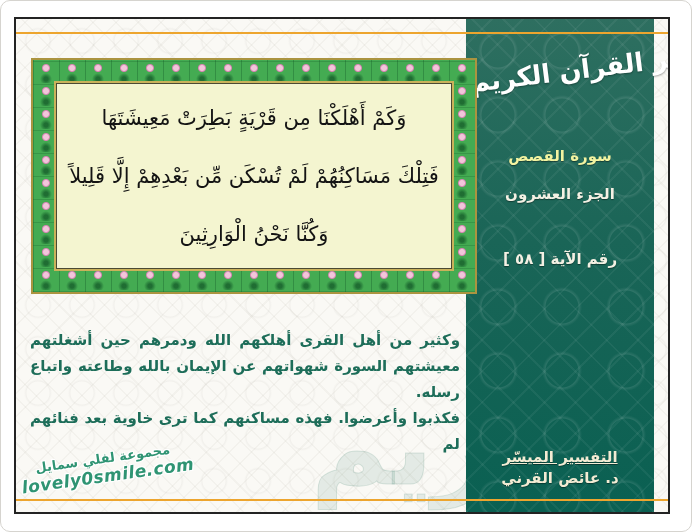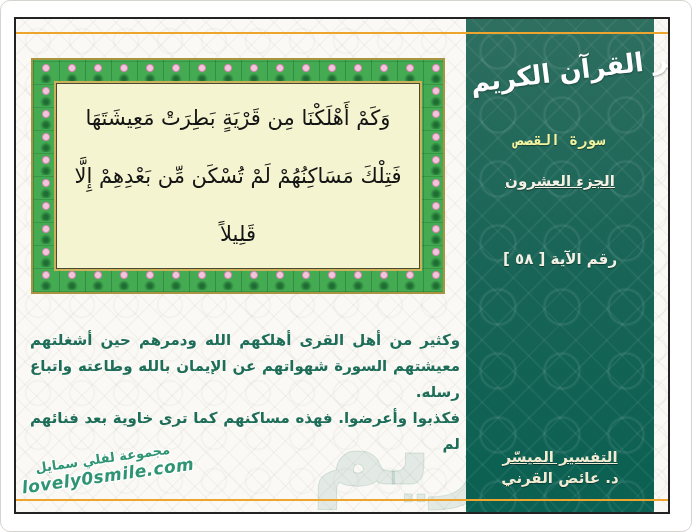--- a/index.html
+++ b/index.html
@@ -62,32 +62,32 @@
     letter-spacing: -1px;
   }
   .sb-item {
     position: absolute; left: 0; right: 0;
     text-align: center;
     font-size: 15px; font-weight: bold;
     color: #f4f1e4;
     text-shadow: 0 1px 1px rgba(0,0,0,.4);
     direction: rtl;
   }
-  .sb-item.surah-name { top: 112px; color: #f3f4a1; font-family: Liberation Mono, monospace; }
-  .sb-item.juz        { top: 153px; text-decoration: underline; }
+  .sb-item.surah-name { top: 128px; color: #f3f4a1; }
+  .sb-item.juz        { top: 166px; }
   .sb-item.surah-num  { top: 193px; }
   .sb-item.ayah-num   { top: 231px; }
   .sb-item.footer-src { top: 429px; color: #f3ecd4; text-decoration: underline; }
   .sb-item.footer-author { top: 450px; color: #f3ecd4; }
 
   
   .verse-frame {
     position: absolute;
     left: 15px; top: 39px;
-    width: 414px; height: 236px;
+    width: 446px; height: 236px;
     z-index: 3;
     border: 2px solid #ab9440;
     background-color: #44ab52;
     background-image:
       radial-gradient(circle at 13px 8px, #f2c6da 2.5px, #d886b4 3.5px, transparent 4.5px),
       radial-gradient(circle at 13px 19px, rgba(22,94,43,.8) 2px, transparent 6px),
       repeating-linear-gradient(90deg, rgba(18,88,38,.35) 0 1px, transparent 1px 26px),
       repeating-linear-gradient(0deg, rgba(18,88,38,.25) 0 1px, transparent 1px 23px);
     background-size: 26px 23px, 26px 23px, auto, auto;
   }

